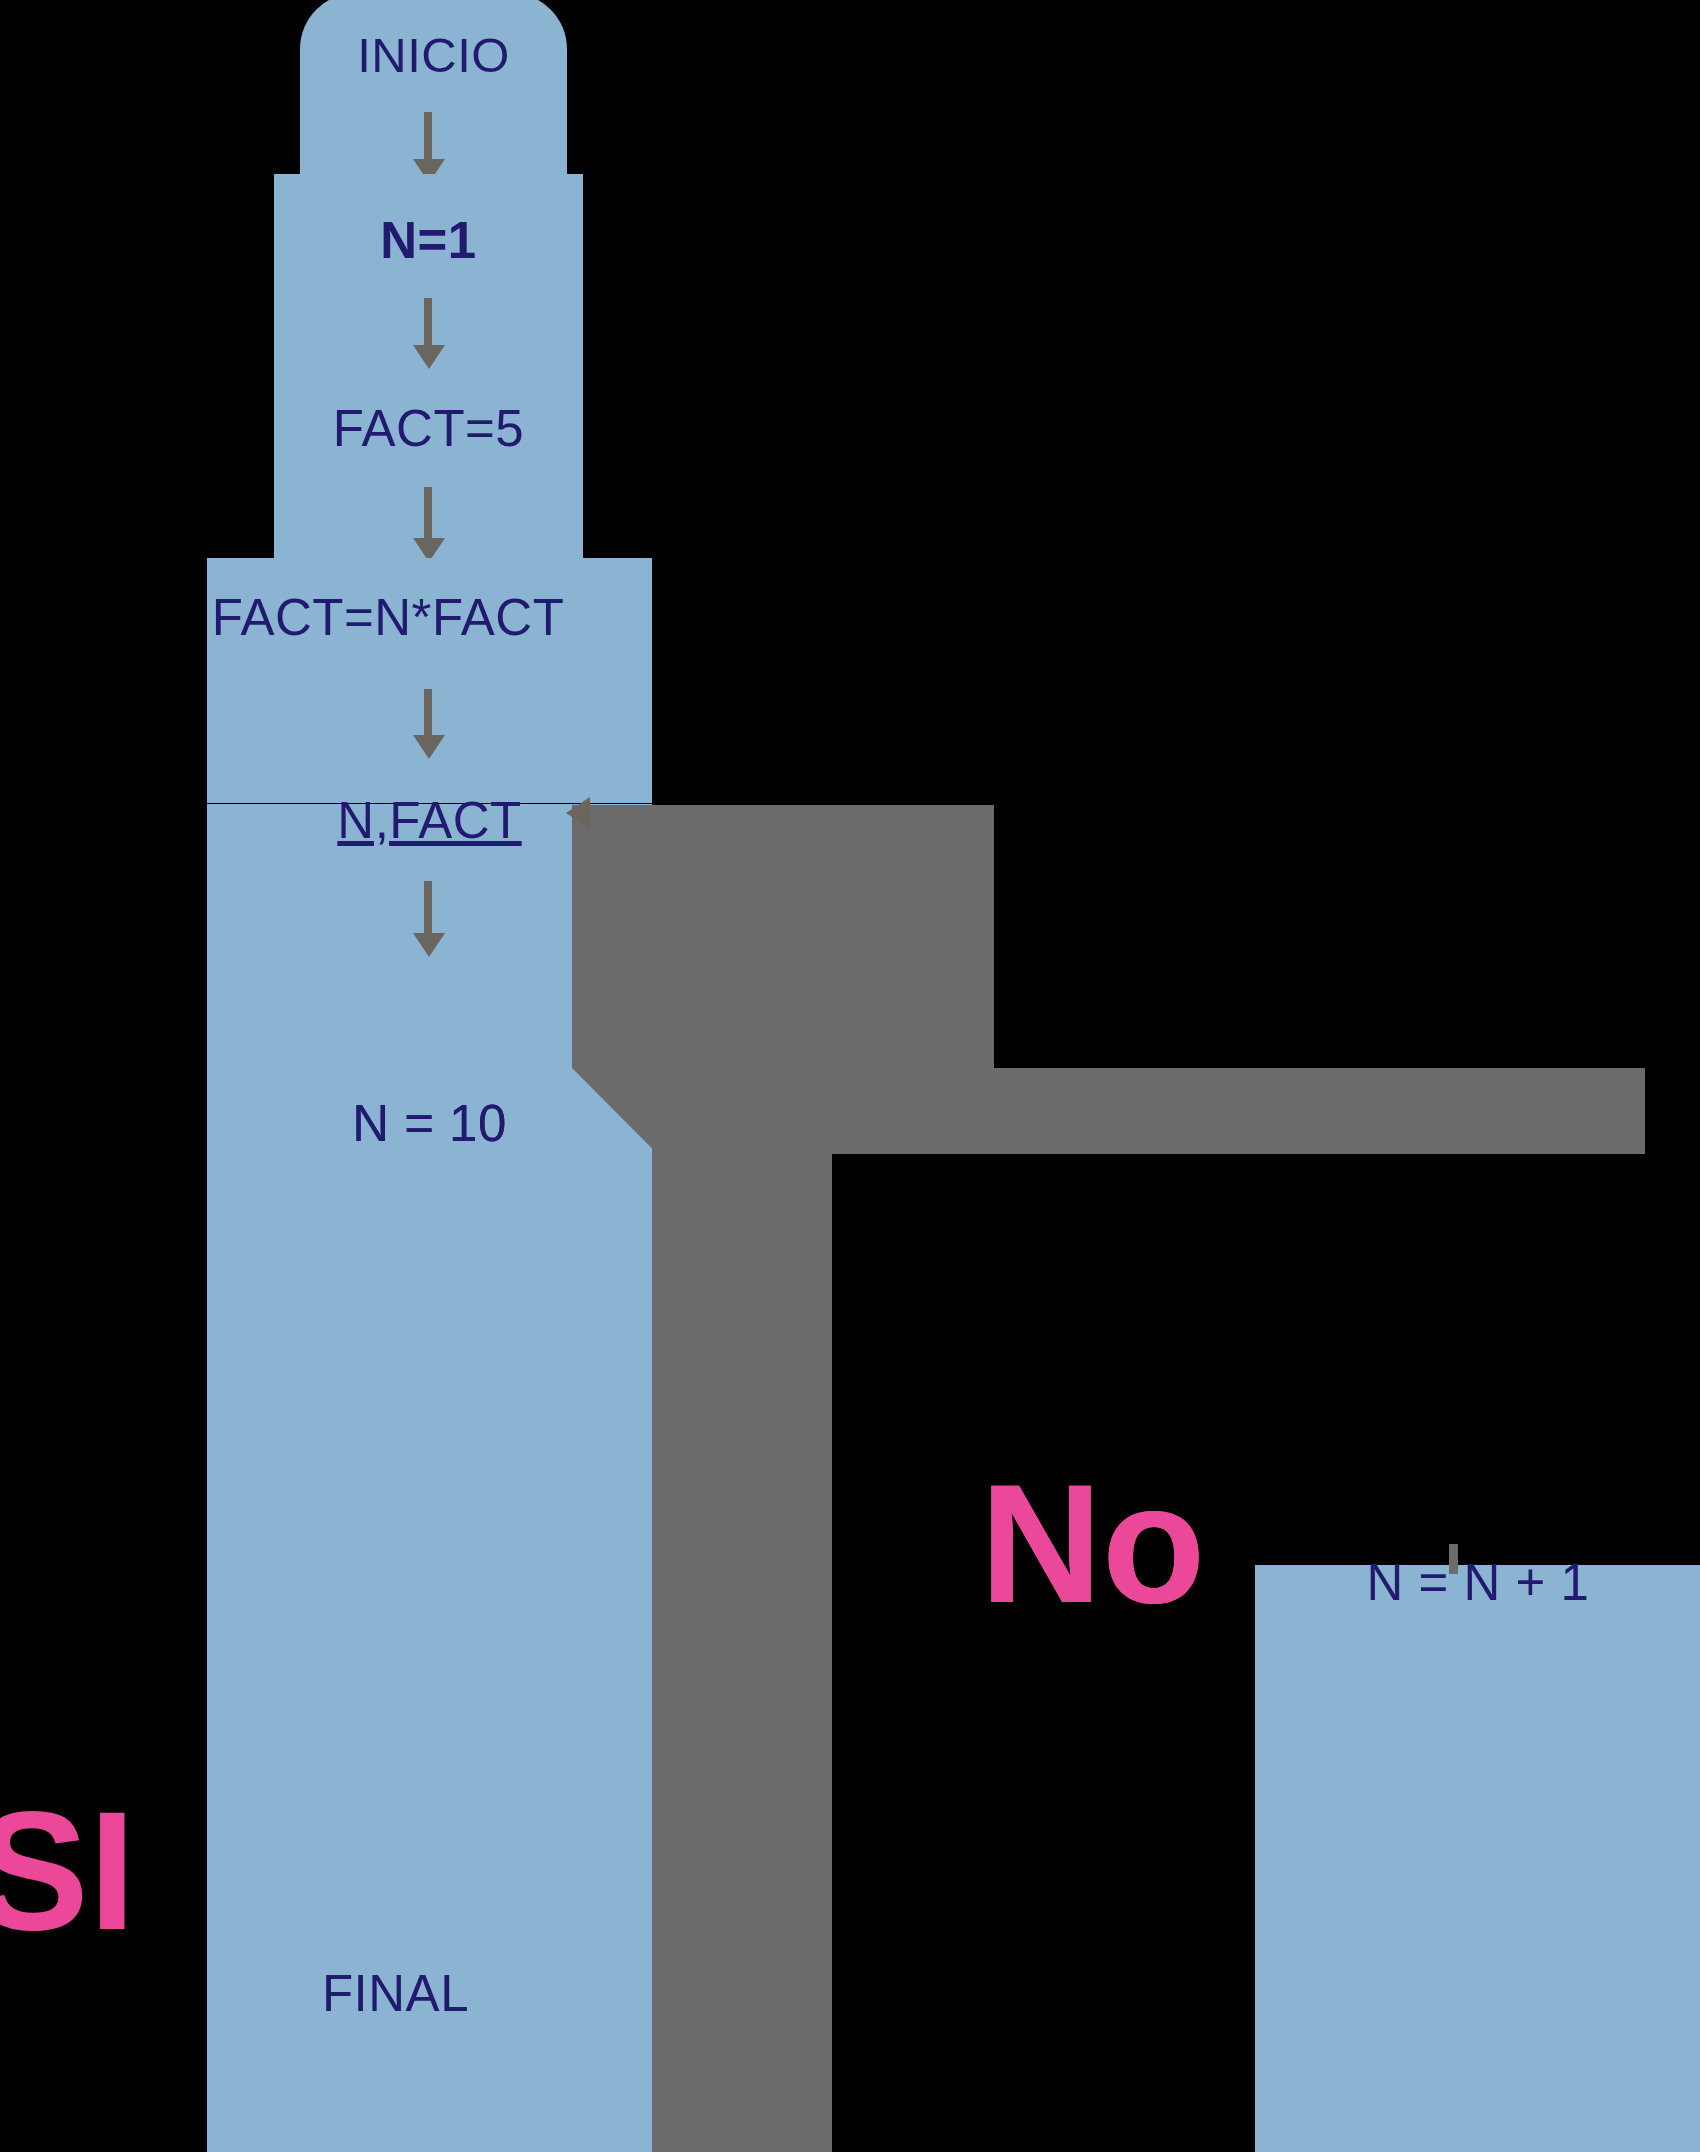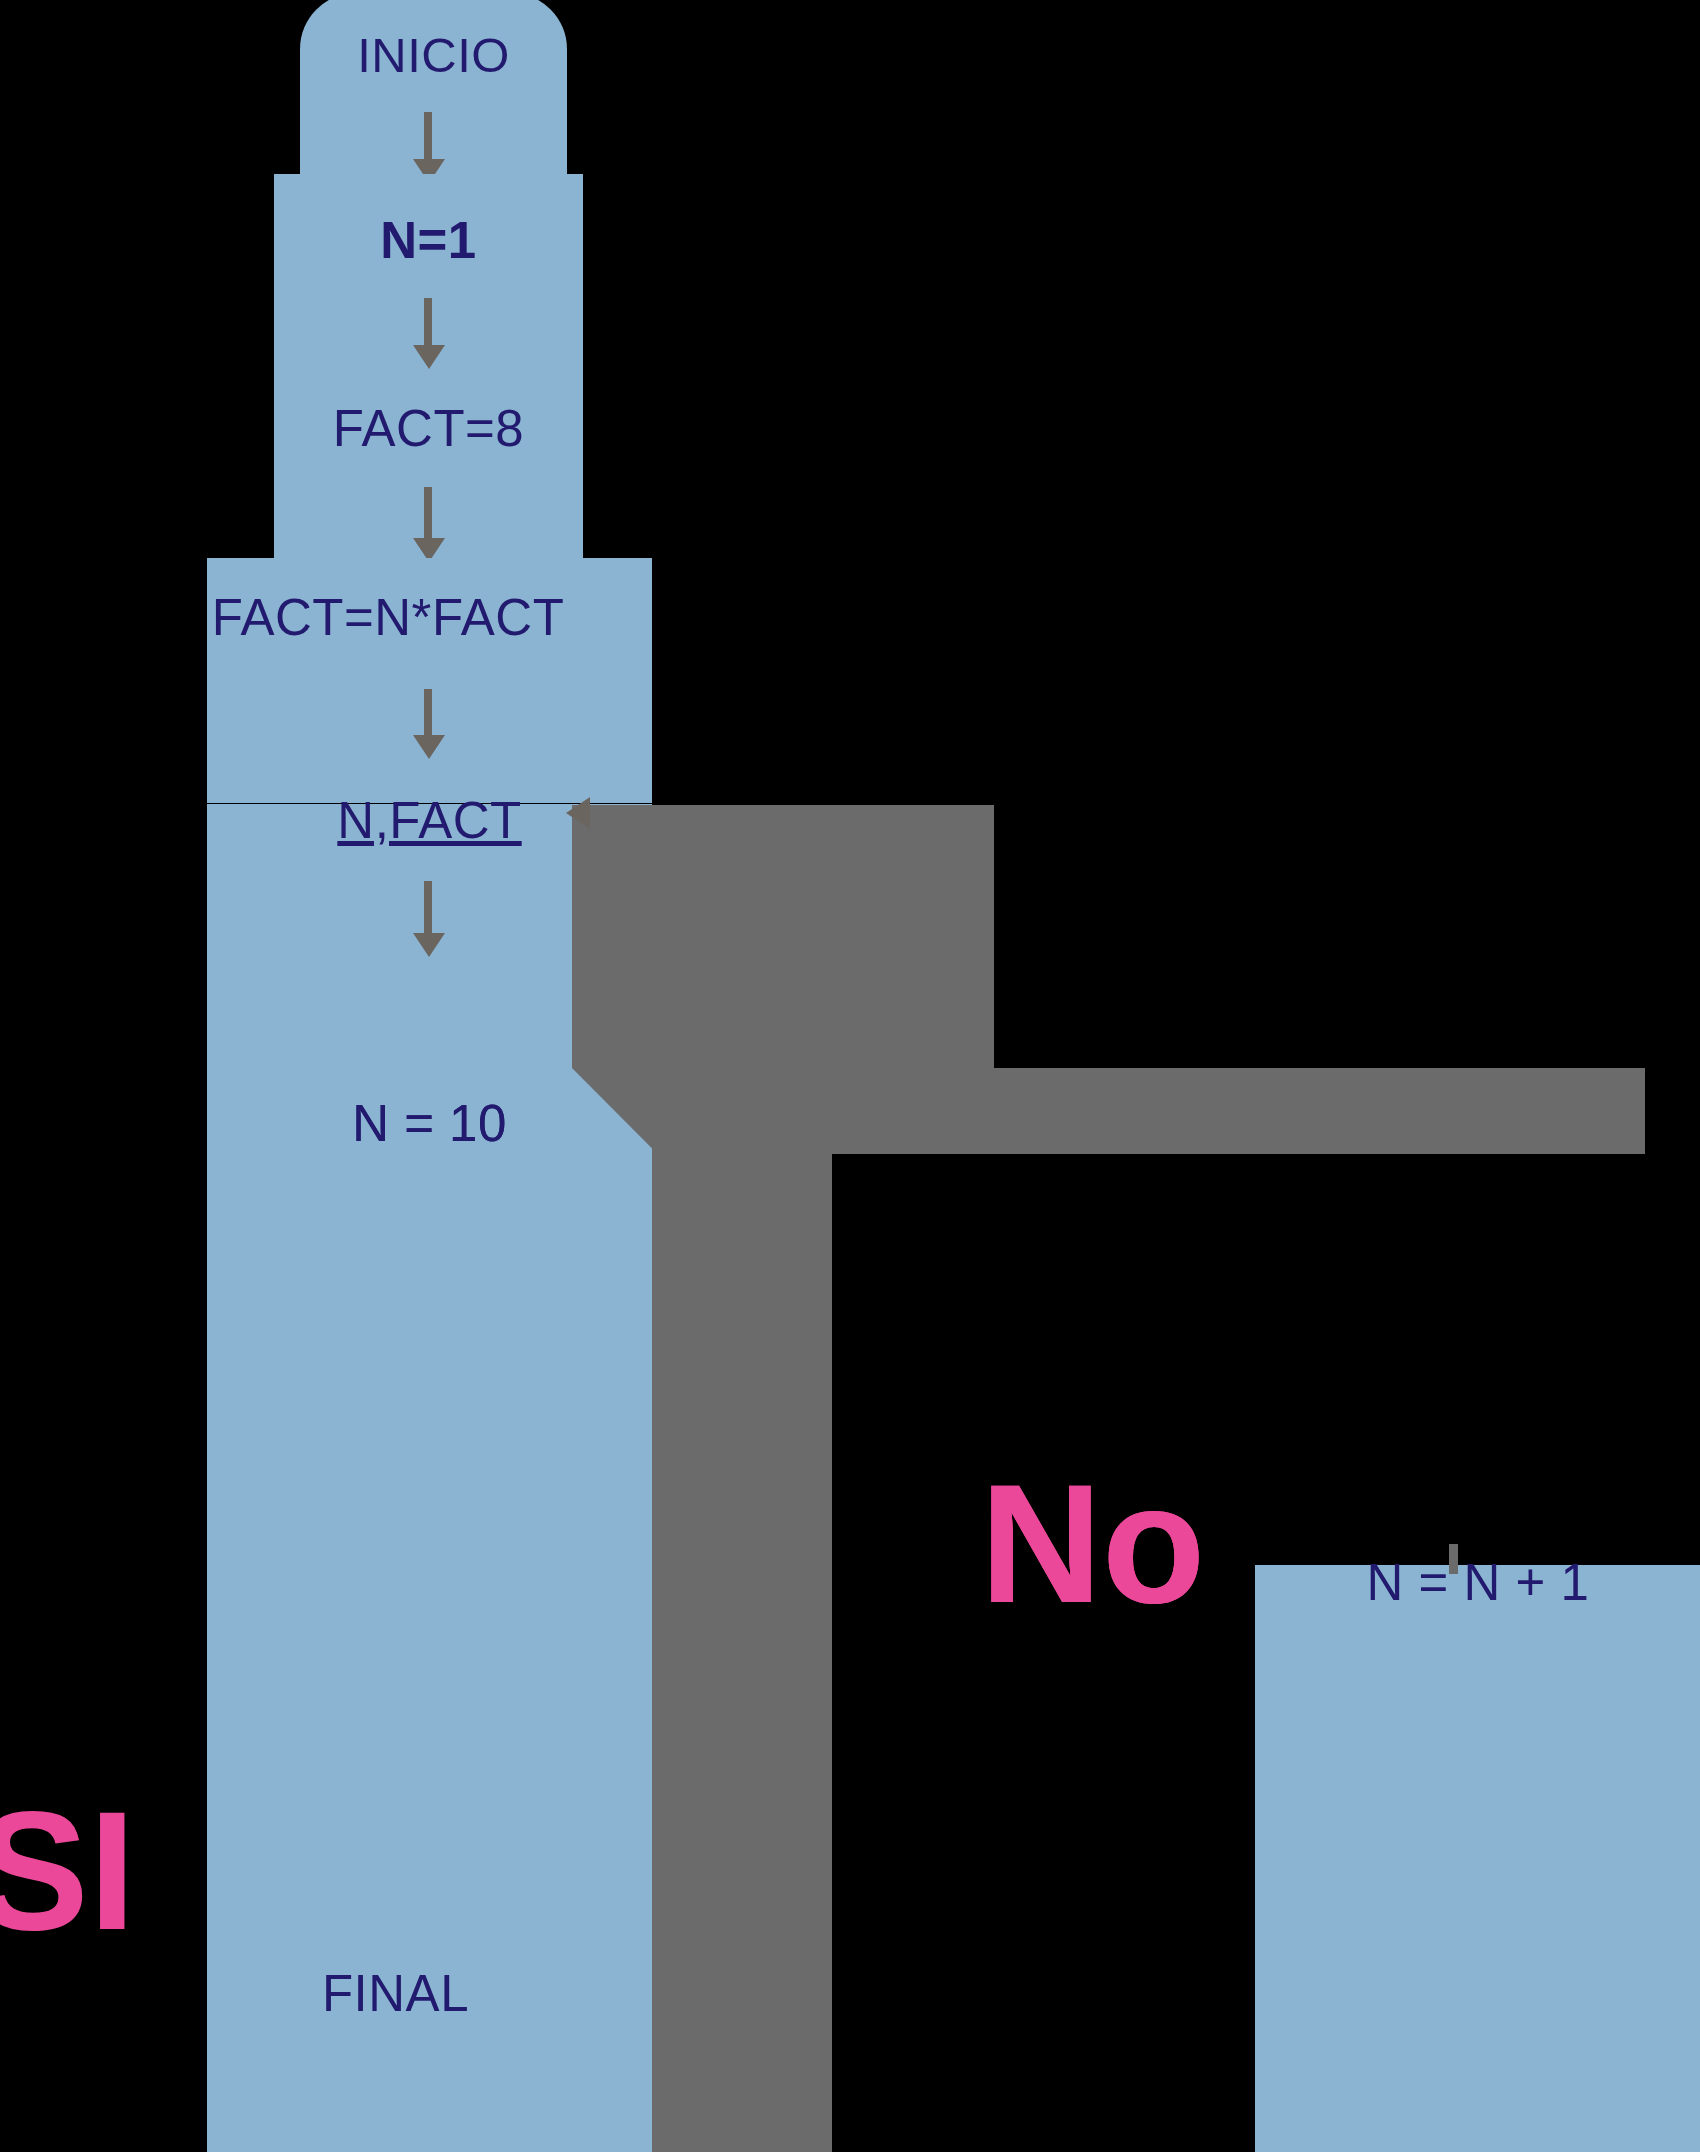--- a/index.html
+++ b/index.html
@@ -86,21 +86,21 @@
   <div class="arrow-v" style="left:424px; top:112px; height:54px;"></div>
   <div class="arrow-head-down" style="left:413px; top:159px;"></div>
 
   <div class="shape blue" style="left:274px; top:174px; width:309px; height:199px;"></div>
   <div class="node-label" style="left:274px; top:215px; width:309px; font-size:51px;font-weight:bold;">N=1</div>
 
   <div class="arrow-v" style="left:424px; top:298px; height:54px;"></div>
   <div class="arrow-head-down" style="left:413px; top:345px;"></div>
 
   <div class="shape blue" style="left:274px; top:373px; width:309px; height:186px;"></div>
-  <div class="node-label" style="left:274px; top:403px; width:309px; font-size:51px;">FACT=8</div>
+  <div class="node-label" style="left:274px; top:403px; width:309px; font-size:51px;">FACT=5</div>
 
   <div class="arrow-v" style="left:424px; top:487px; height:58px;"></div>
   <div class="arrow-head-down" style="left:413px; top:538px;"></div>
 
   <div class="shape blue" style="left:207px; top:558px; width:445px; height:245px;"></div>
   <div class="node-label" style="left:207px; top:592px; width:362px; font-size:51px;">FACT=N*FACT</div>
 
   <div class="arrow-v" style="left:424px; top:689px; height:54px;"></div>
   <div class="arrow-head-down" style="left:413px; top:735px;"></div>
 

